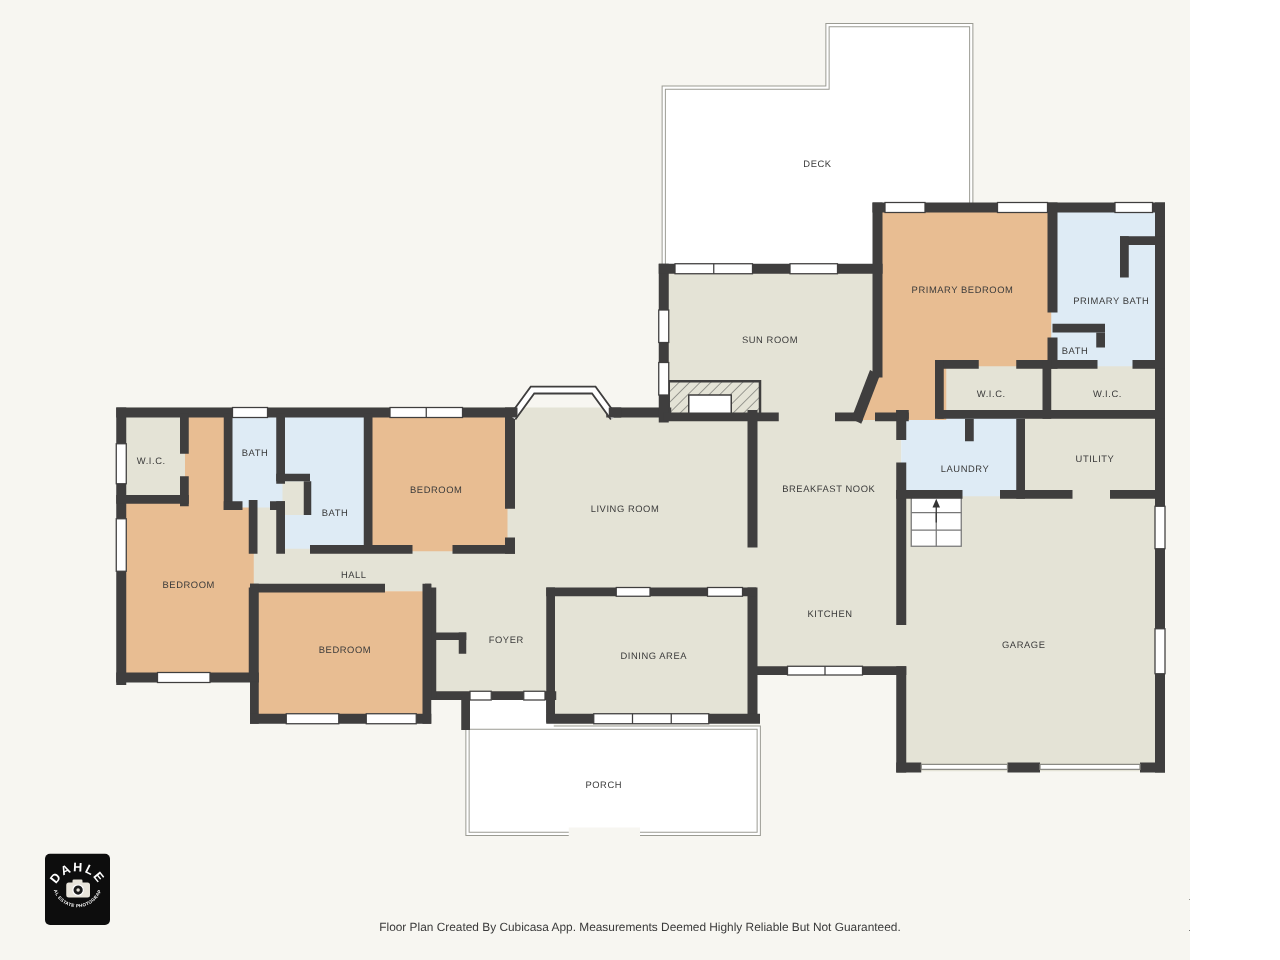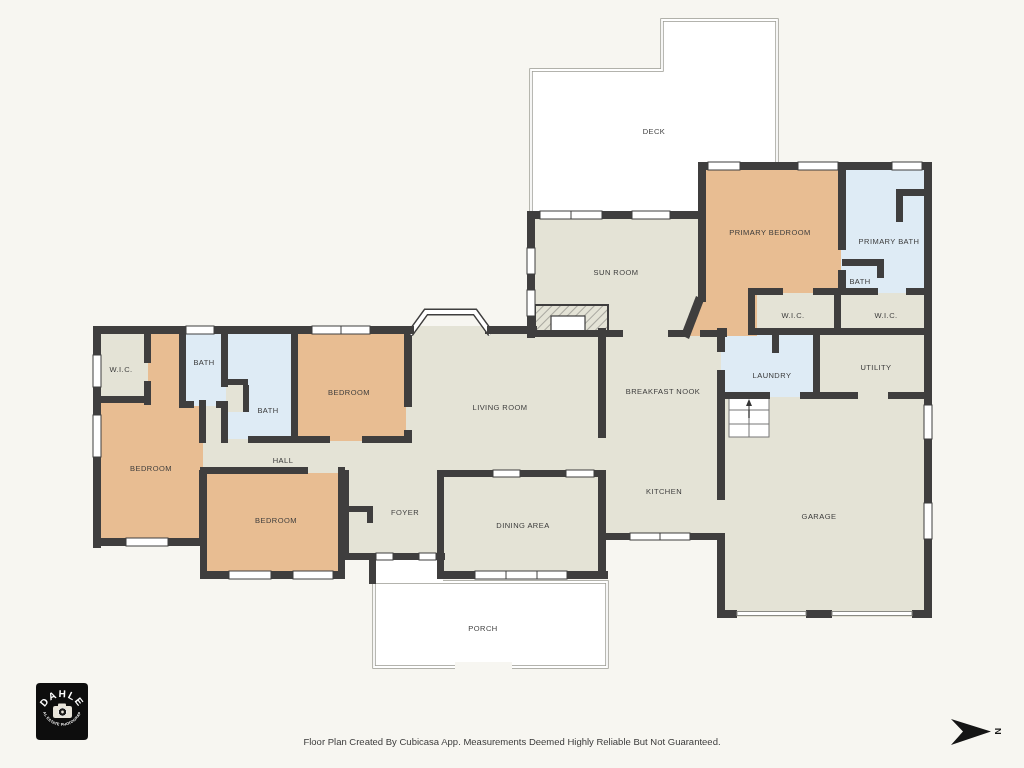--- a/index.html
+++ b/index.html
@@ -1,16 +1,16 @@
 <!DOCTYPE html>
 <html><head>
 <meta charset="utf-8">
 <style>
   html,body{margin:0;padding:0;background:#ffffff;}
-  .canvas{position:relative;width:1024px;height:768px;overflow:hidden;}
+  .canvas{position:relative;width:952px;height:768px;overflow:hidden;}
   svg{display:block;}
   text{font-family:"Liberation Sans", sans-serif;}
   .labels text{font-size:7.5px;letter-spacing:.45px;text-anchor:middle;dominant-baseline:central;font-weight:400;}
   .footer-text{font-size:9.5px;text-anchor:middle;}
   .logo-top{font-size:10px;font-weight:bold;letter-spacing:1.5px;}
   .logo-bottom{font-size:3.6px;font-weight:bold;letter-spacing:.3px;}
   .north-n{font-size:9px;font-weight:bold;}
 </style>
 </head>
 <body>

